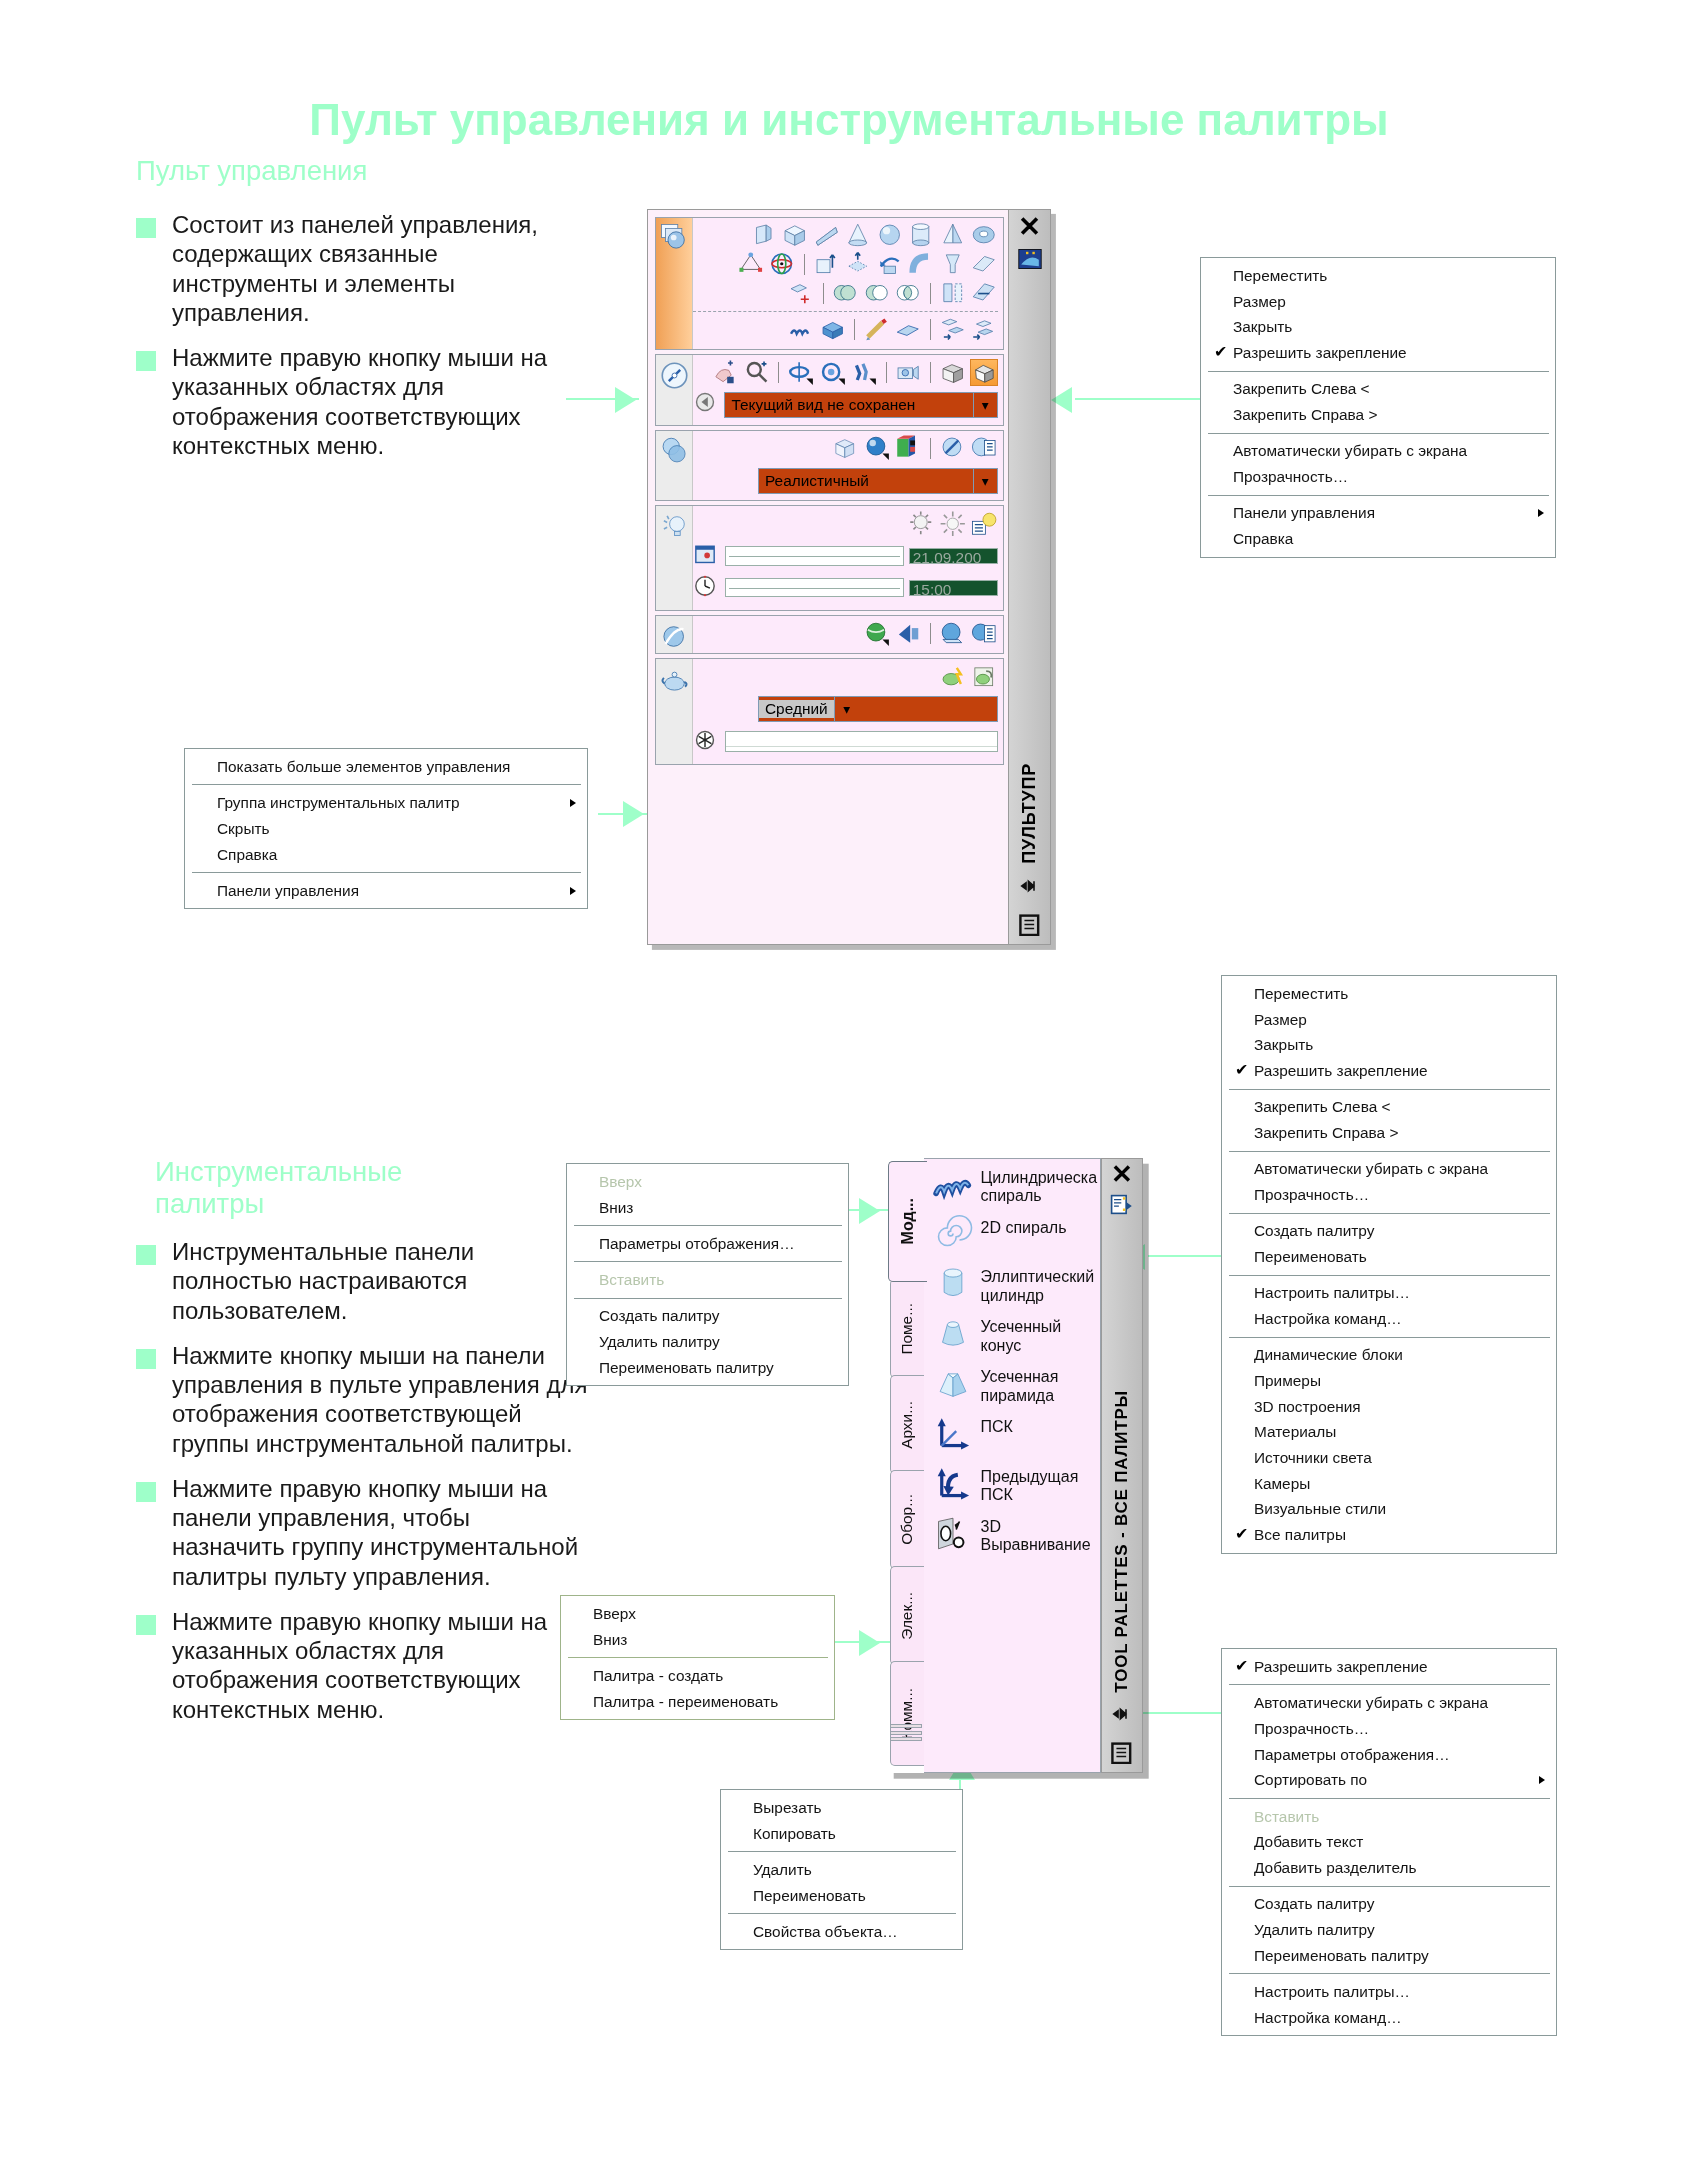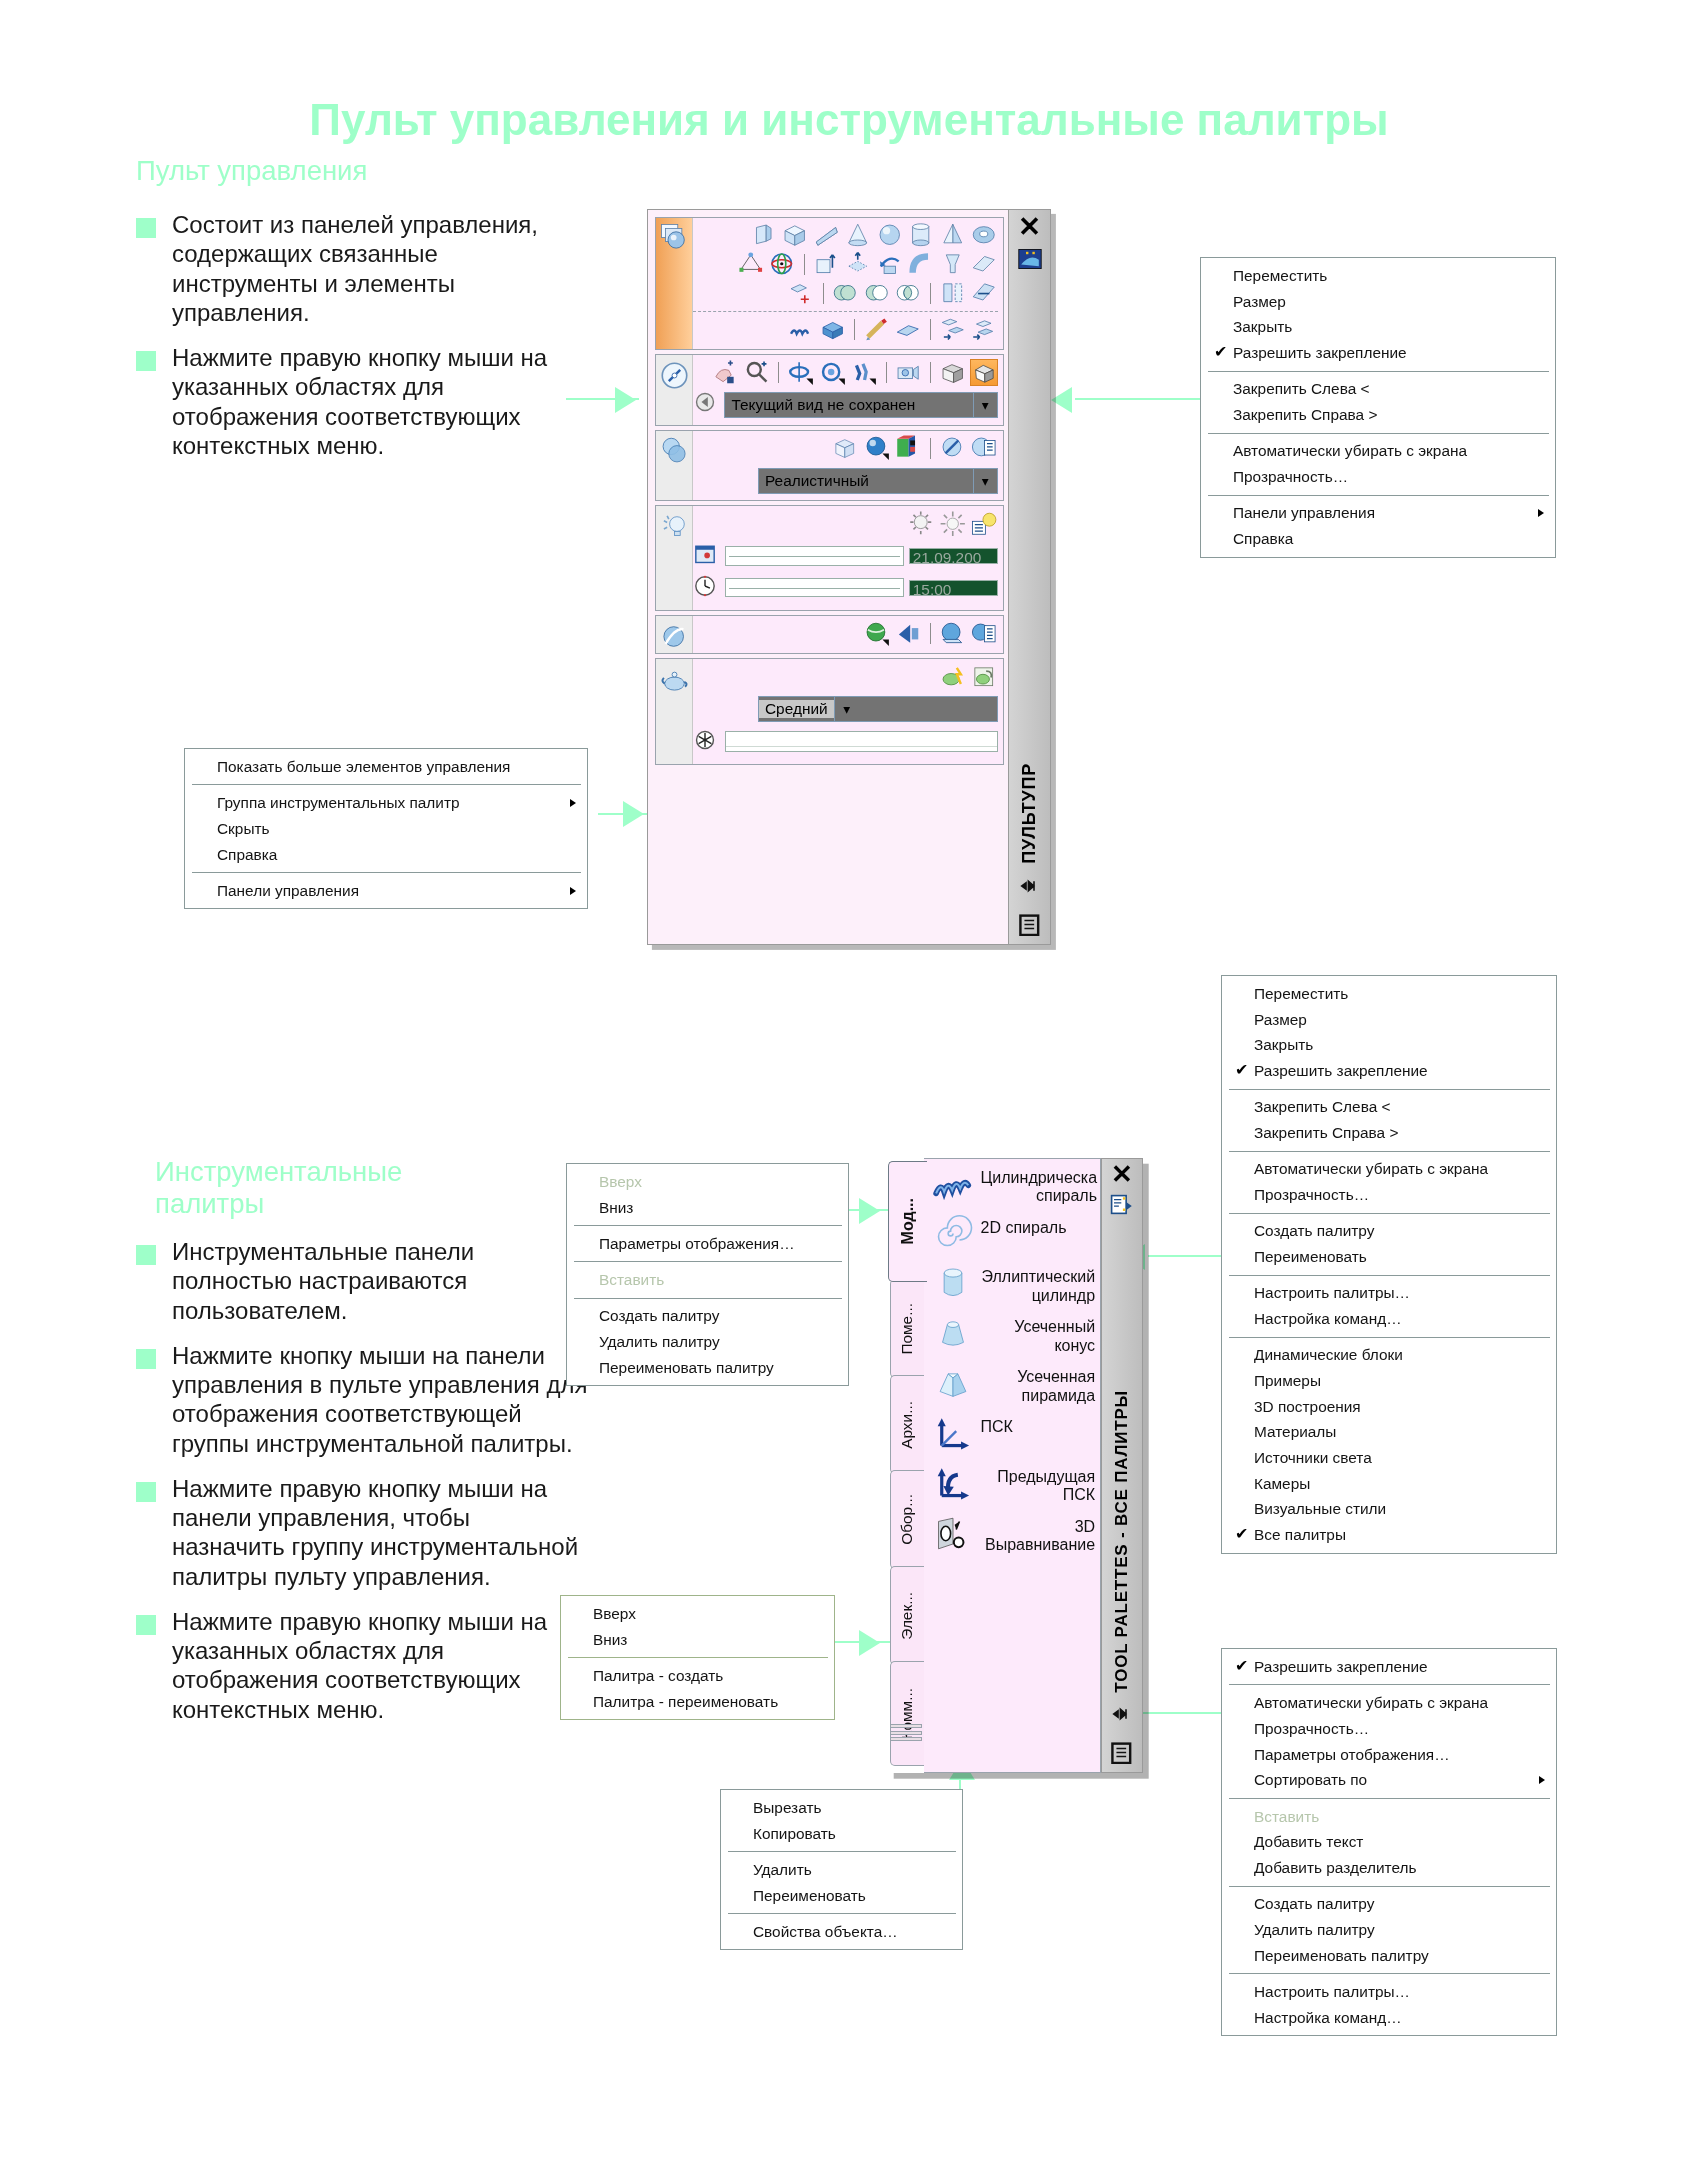--- a/index.html
+++ b/index.html
@@ -100,21 +100,21 @@
   .dash-row.left { justify-content:flex-start; }
   .vsep { width:0.8px; height:21px; background:#8d8d8d; margin:0 4px; }
   .hsep-dash { height:0; border-top:0.8px dashed #9aa3ad; margin:3.2px 0; }
 
   .ic { width:27.5px; height:27.5px; display:inline-block; position:relative; }
   .ic.hl { background:linear-gradient(180deg,#ffb75e,#f59a33); border:0.8px solid #d98327; }
   .gut-ic { position:absolute; left:3.2px; top:4.9px; width:31px; height:31px; }
 
   .dd {
     display:flex; align-items:center; border:0.8px solid #7f9bb5;
-    background:#737373; height:26px; margin:4.9px 0 1.6px 0;
+    background:#c2410c; height:26px; margin:4.9px 0 1.6px 0;
   }
   .dd .val { flex:1 1 auto; padding:0 6.5px; font-size:15.4px; color:#000; white-space:nowrap; }
   .dd .val.sel { background:#c8c8c8; display:inline-block; flex:0 0 auto; }
   .dd .caret {
     flex:0 0 24px; border-left:0.8px solid #7f9bb5; height:100%;
     display:flex; align-items:center; justify-content:center; font-size:13.7px;
   }
   .slider {
     display:flex; align-items:center; gap:4.9px; margin:4px 0;
   }
@@ -160,21 +160,21 @@
   .paltab.active { left:0; width:39px; background:#fdeafb; border-color:#6d7a86; z-index:5; }
   .paltab.active span { font-weight:bold; font-size:16px; }
 
   #pal-body {
     position:absolute; left:36px; top:0; right:42px; bottom:0;
     background:#fdeafb; border:0.8px solid #9aa3ad; border-left:none;
     padding:6.5px 4.9px 4.9px 8px;
   }
   .paltool { display:flex; align-items:flex-start; margin-bottom:9.7px; }
   .paltool .pic { width:42px; flex:0 0 42px; height:40px; margin-right:6.5px; }
-  .paltool .lbl { font-size:16px; color:#111; line-height:1.16; padding-top:3.2px;text-align:right; }
+  .paltool .lbl { font-size:16px; color:#111; line-height:1.16; padding-top:3.2px; }
 
   #pal-side {
     position:absolute; right:0; top:0; width:42px; bottom:0;
     background:linear-gradient(90deg,#d4d4d4,#bdbdbd);
     border:0.8px solid #9a9a9a;
     display:flex; flex-direction:column; align-items:center;
   }
   #pal-side .x { font-size:26px; font-weight:bold; margin-top:2.4px; line-height:1; }
   #pal-side .vtext {
     writing-mode:vertical-rl; transform:rotate(180deg);

